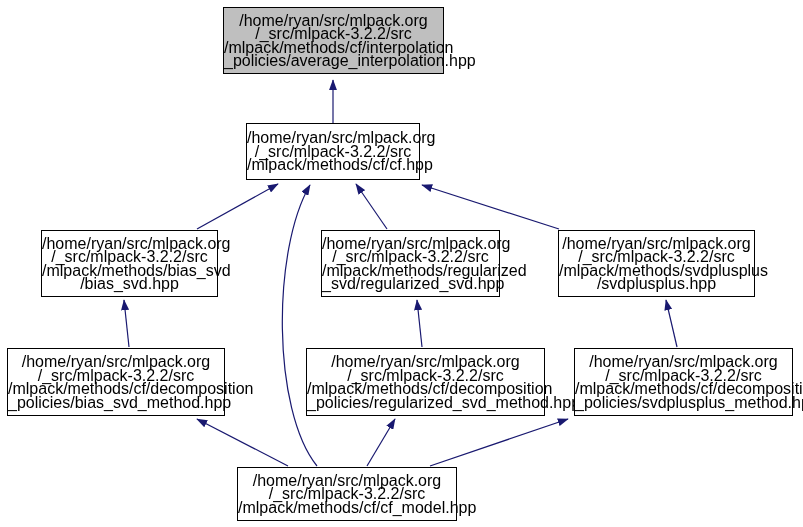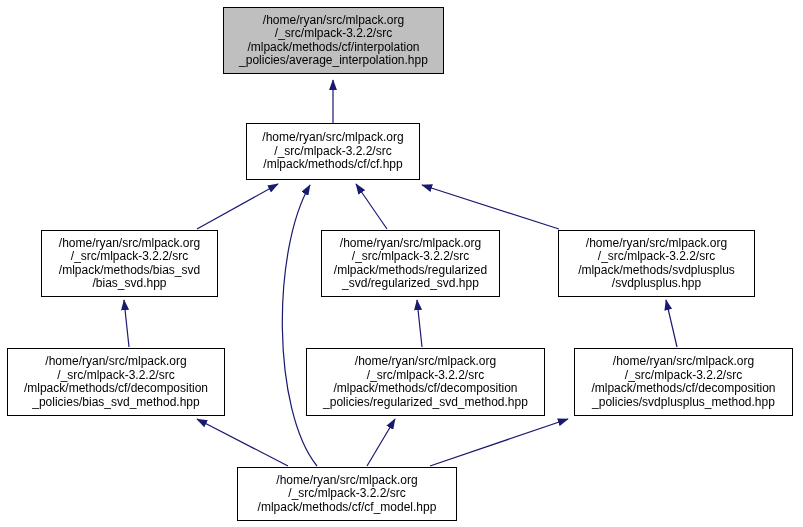--- a/index.html
+++ b/index.html
@@ -13,21 +13,21 @@
   svg.edges{position:absolute;left:0;top:0;width:803px;height:527px;}
   .node{
     position:absolute;
     box-sizing:border-box;
     border:1px solid #000000;
     background:#ffffff;
     display:flex;
     align-items:center;
     justify-content:center;
     text-align:center;
-    font-size:12px;
+    font-size:16px;
     line-height:13.5px;
     color:#000000;
     cursor:pointer;
   }
   .node .lbl{white-space:pre-line;display:block;width:100%;}
   .node.root{background:#bfbfbf;cursor:default;}
 </style>
 </head>
 <body>
 

